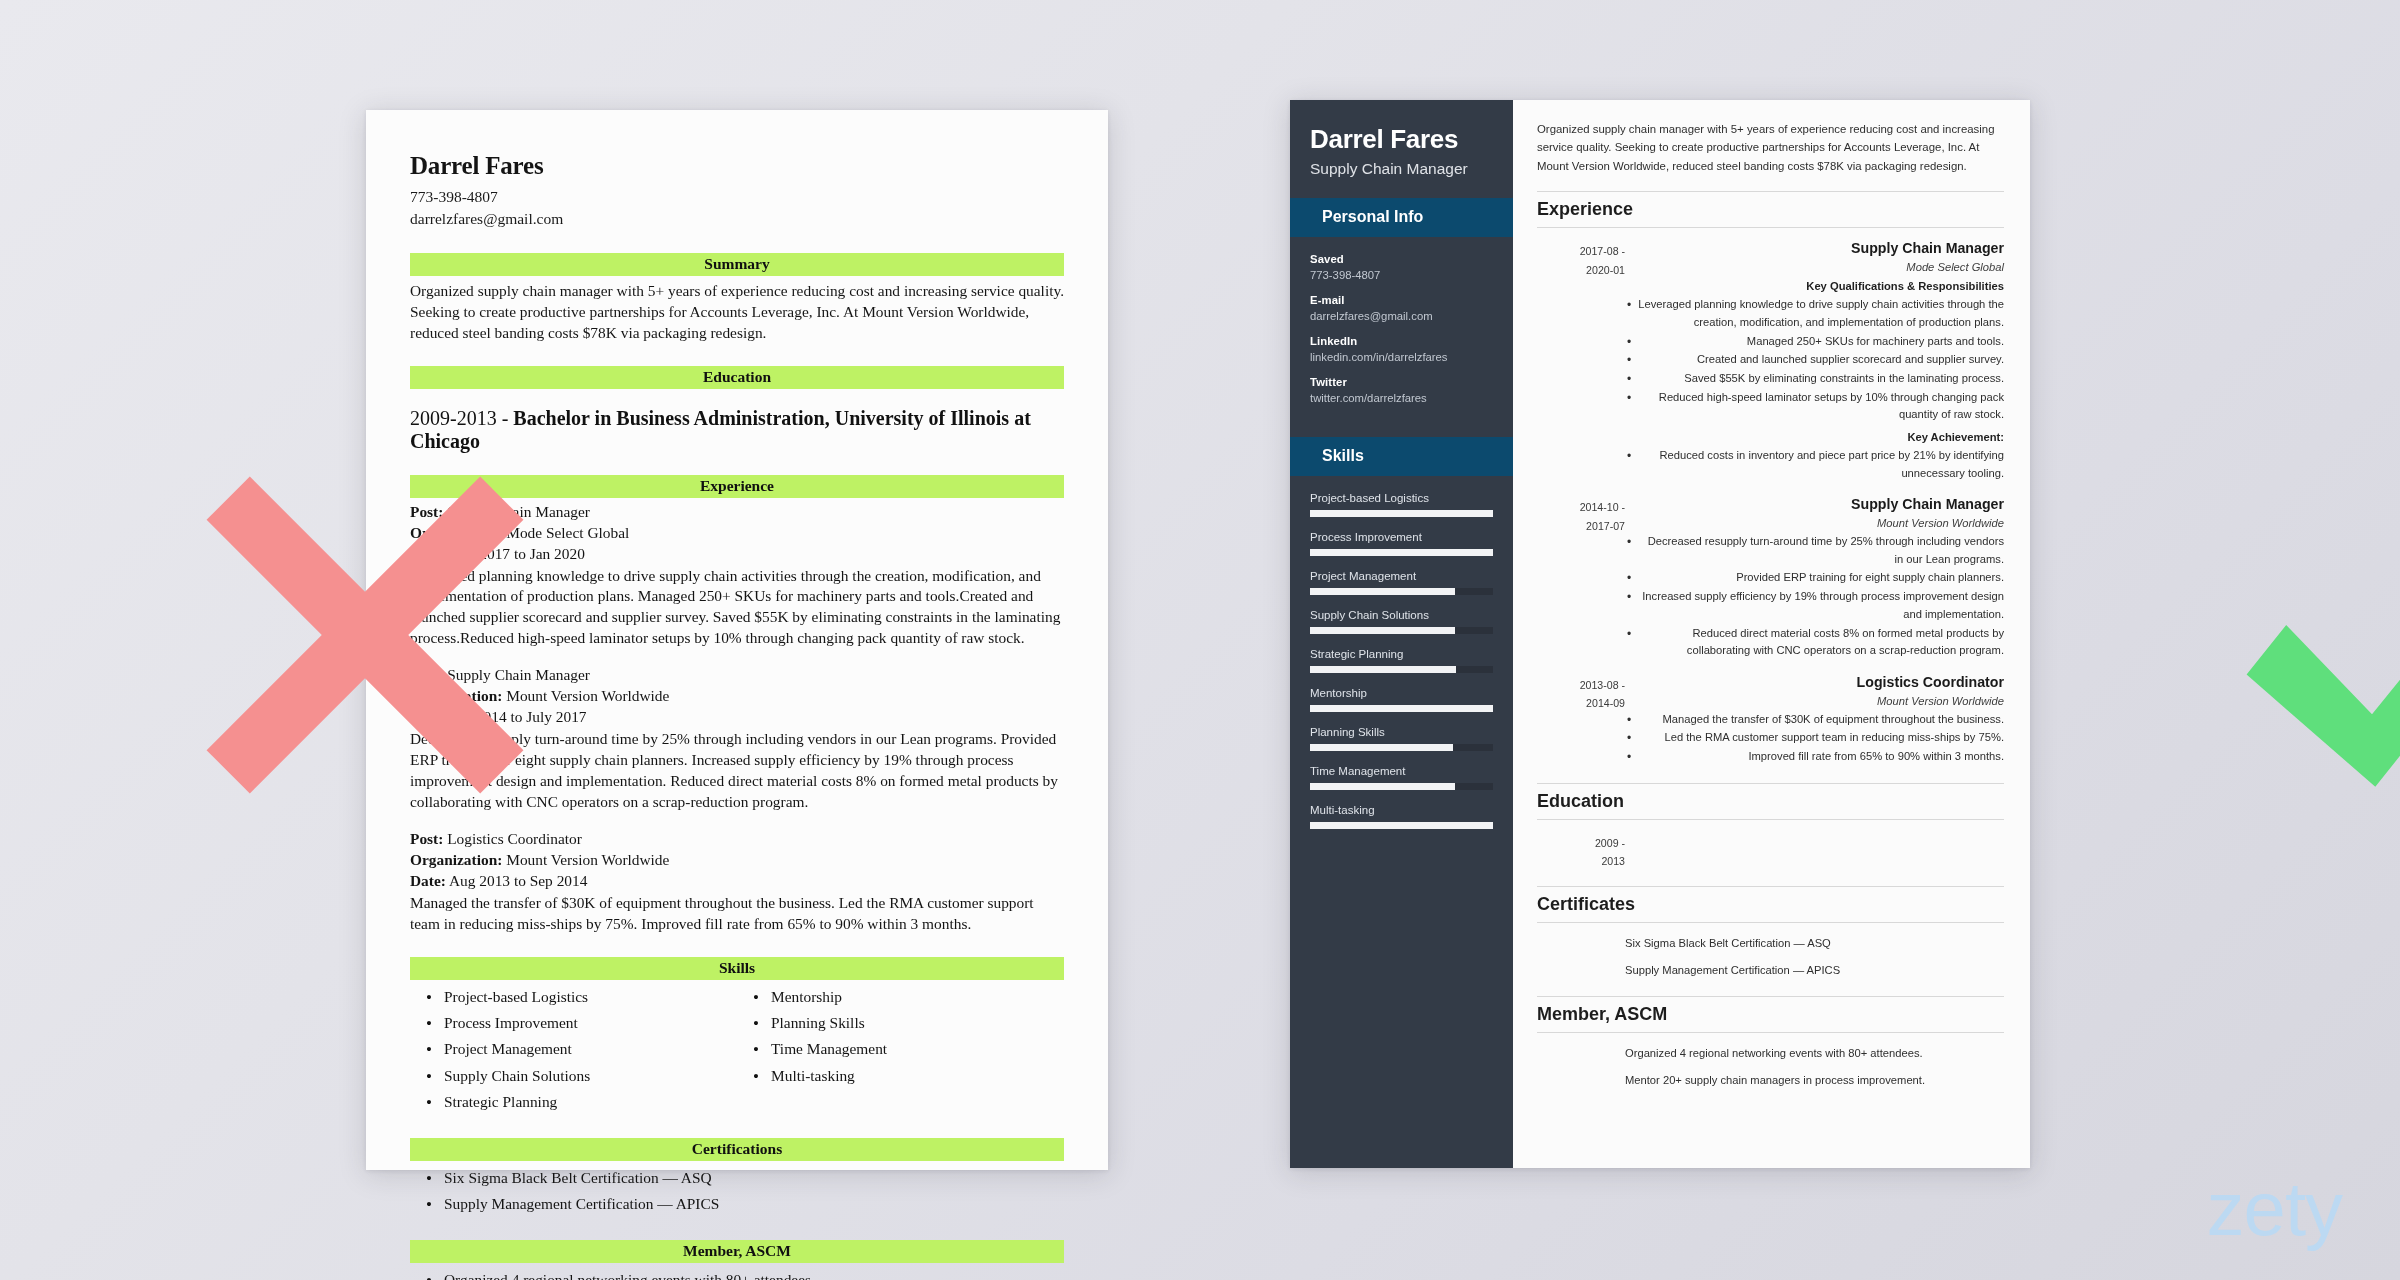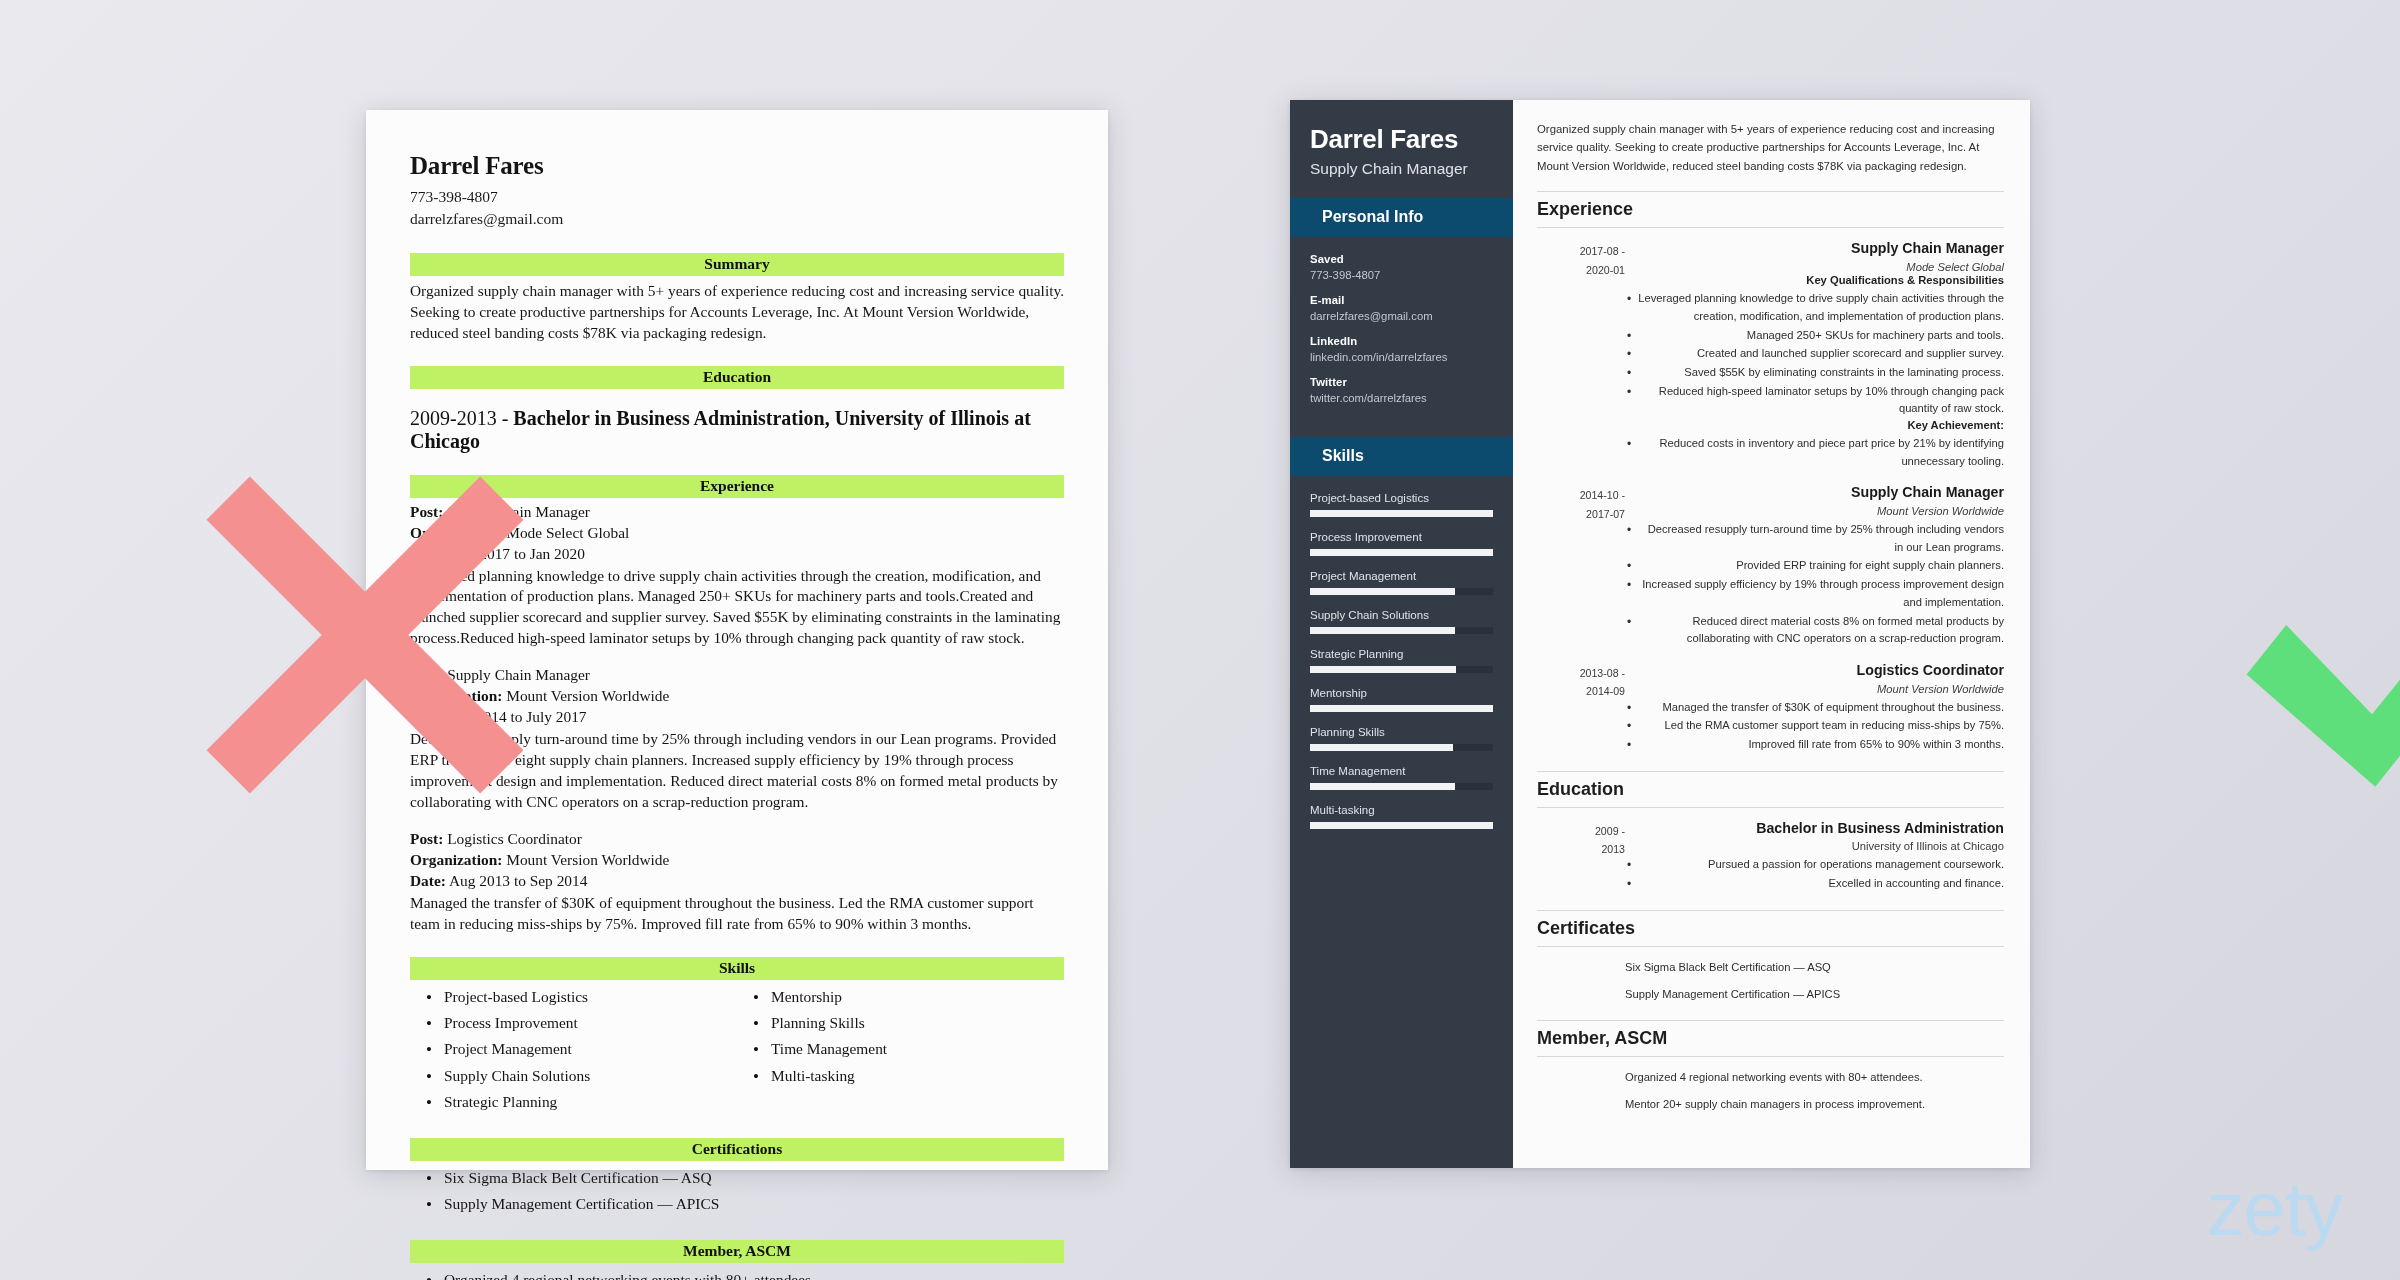--- a/index.html
+++ b/index.html
@@ -91,21 +91,21 @@
   .gp-h2 {
     font-size:18px; font-weight:bold; color:#1d1d1d;
     border-top:1px solid #d8d8d8; border-bottom:1px solid #d8d8d8;
     padding:7px 0 7px 0; margin:16px 0 12px 0;
   }
   .gp-entry { display:flex; margin-bottom:13px;text-align:right; }
   .gp-dates { width:88px; flex:none; font-size:10.6px; color:#3a3a3a; line-height:1.72; padding-top:2px; }
   .gp-ebody { flex:1; min-width:0; }
   .gp-role { font-size:14.2px; font-weight:bold; color:#1a1a1a; line-height:1.25; }
   .gp-org { font-size:11.2px; font-style:italic; color:#3d3d3d; margin-top:3px; }
-  .gp-subhead { font-size:11.2px; font-weight:bold; color:#1f1f1f; margin-top:1px; }
+  .gp-subhead { font-size:11.2px; font-weight:bold; color:#1f1f1f; margin-top:7px; }
   .gp-list { list-style:none; margin-top:4px; }
   .gp-list li {
     font-size:11.2px; color:#2e2e2e; line-height:1.58;
     padding-left:13px; position:relative; margin-bottom:1px;
   }
   .gp-list li:before {
     content:"\2022"; position:absolute; left:2px; top:0; color:#2e2e2e; font-size:12px;
   }
   .gp-plainline { font-size:11.2px; color:#2e2e2e; line-height:1.6; margin-bottom:9px; padding-left:0; }
   .gp-indent { padding-left:88px; }
@@ -329,28 +329,20 @@
             </ul>
 
     </div>
   </div>
       </div>
 
     <div class="gp-h2">Education</div>
     <div id="gp-edu">
   <div class="gp-entry">
     <div class="gp-dates">2009 -<br>2013</div>
-    <div class="gp-ebody">
-      <div class="gp-role">Bachelor in Business Administration</div>
-      <div class="gp-org" style="font-style:normal">University of Illinois at Chicago</div>
-      <ul class="gp-list">
-              <li>Pursued a passion for operations management coursework.</li>
-              <li>Excelled in accounting and finance.</li>
-            </ul>
-    </div>
   </div>
       </div>
 
     <div class="gp-h2">Certificates</div>
     <div id="gp-certs" class="gp-indent">
         <div class="gp-plainline">Six Sigma Black Belt Certification — ASQ</div>
         <div class="gp-plainline">Supply Management Certification — APICS</div>
       </div>
 
     <div class="gp-h2">Member, ASCM</div>

